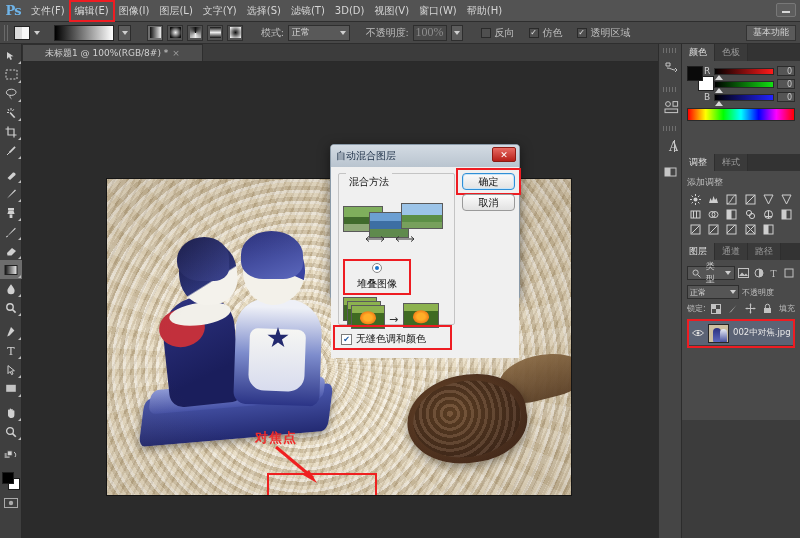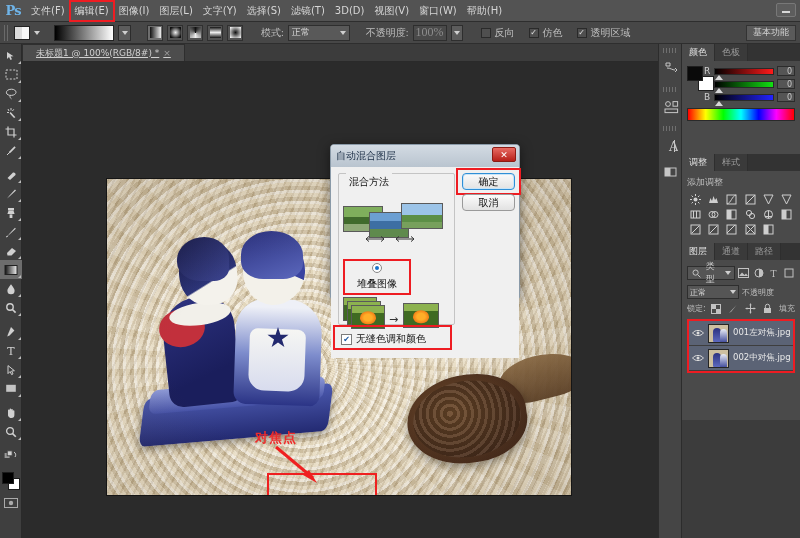--- a/index.html
+++ b/index.html
@@ -72,21 +72,21 @@
     display:inline-flex;align-items:center;justify-content:center;font-size:8px;color:#e2e2e2;}
   .cb.on::after{content:"\2713";}
   .ws-btn { position:absolute; right:4px; height:16px; background:#5a5a5a;
     border:1px solid #333; padding:0 6px; font-size:9px; color:#d4d4d4;
     display:flex;align-items:center; }
 
   
   .tabbar { position:absolute; top:44px; left:22px; width:636px; height:18px;
     background:#3c3c3c; border-bottom:1px solid #2a2a2a; display:flex; align-items:flex-end;}
   .doctab { height:17px; background:#4d4d4d; border:1px solid #2e2e2e; border-bottom:none;
-    display:flex;align-items:center; gap:4px; padding:0 13px; font-size:9px;color:#d0d0d0;text-decoration:underline;}
+    display:flex;align-items:center; gap:4px; padding:0 22px; font-size:9px;color:#d0d0d0;}
   .doctab .x { font-size:9px; color:#9e9e9e; }
 
   
   .toolbar { position:absolute; top:44px; left:0; width:22px; height:494px;
     background:#3f3f3f; border-right:1px solid #2a2a2a; padding-top:2px;}
   .tool { width:22px; height:19px; display:flex; align-items:center; justify-content:center;
     position:relative; color:#cdcdcd; }
   .tool.sel { background:#6d6d6d; }
   .tool .corner { position:absolute; right:1px; bottom:1px; width:0;height:0;
     border-left:3px solid transparent; border-bottom:3px solid #bdbdbd;}
@@ -824,33 +824,20 @@
           <span class="eye">
             <svg width="12" height="8" viewBox="0 0 12 8">
                 <path d="M0.6 4 C3 0.6 9 0.6 11.4 4 C9 7.4 3 7.4 0.6 4Z" fill="none" stroke="#dcdcdc"></path>
                 <circle cx="6" cy="4" r="1.5" fill="#dcdcdc"></circle>
               </svg>
           </span>
           <span class="lthumb">
               <i class="t-fig"></i>
               <i class="t-fig2"></i>
             </span>
-          <span class="lname">001左对焦.jpg</span>
-        </div>
-        <div class="layerrow">
-          <span class="eye">
-            <svg width="12" height="8" viewBox="0 0 12 8">
-                <path d="M0.6 4 C3 0.6 9 0.6 11.4 4 C9 7.4 3 7.4 0.6 4Z" fill="none" stroke="#dcdcdc"></path>
-                <circle cx="6" cy="4" r="1.5" fill="#dcdcdc"></circle>
-              </svg>
-          </span>
-          <span class="lthumb">
-              <i class="t-fig"></i>
-              <i class="t-fig2"></i>
-            </span>
           <span class="lname">002中对焦.jpg</span>
         </div>
       </div>
     </div>
   </div>
 
   <div class="dialog">
     <div class="dlg-title">
       <span>自动混合图层</span>
       <span class="dlg-close">✕</span>

